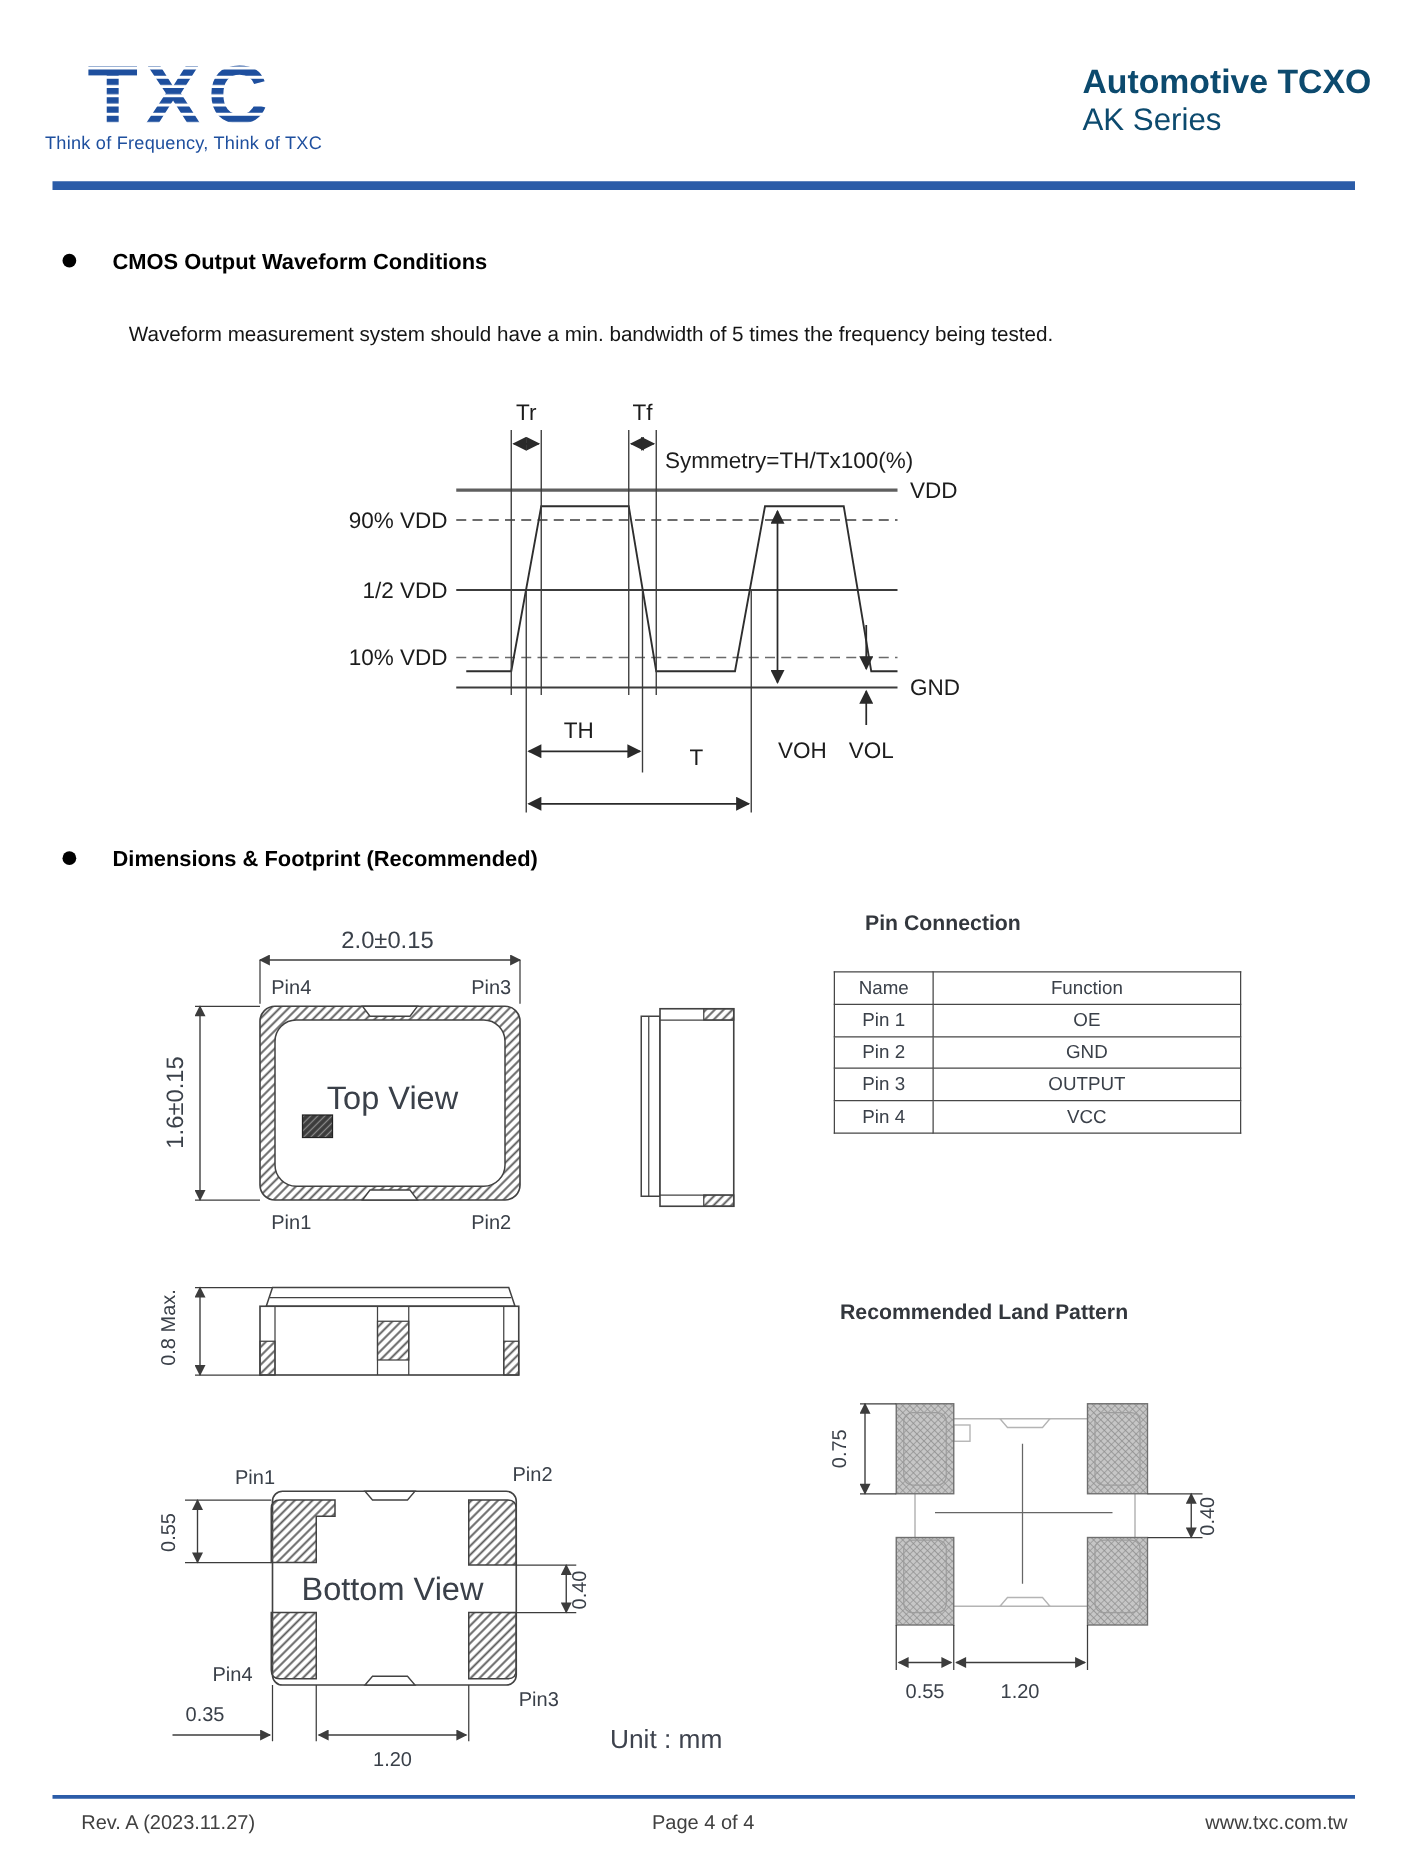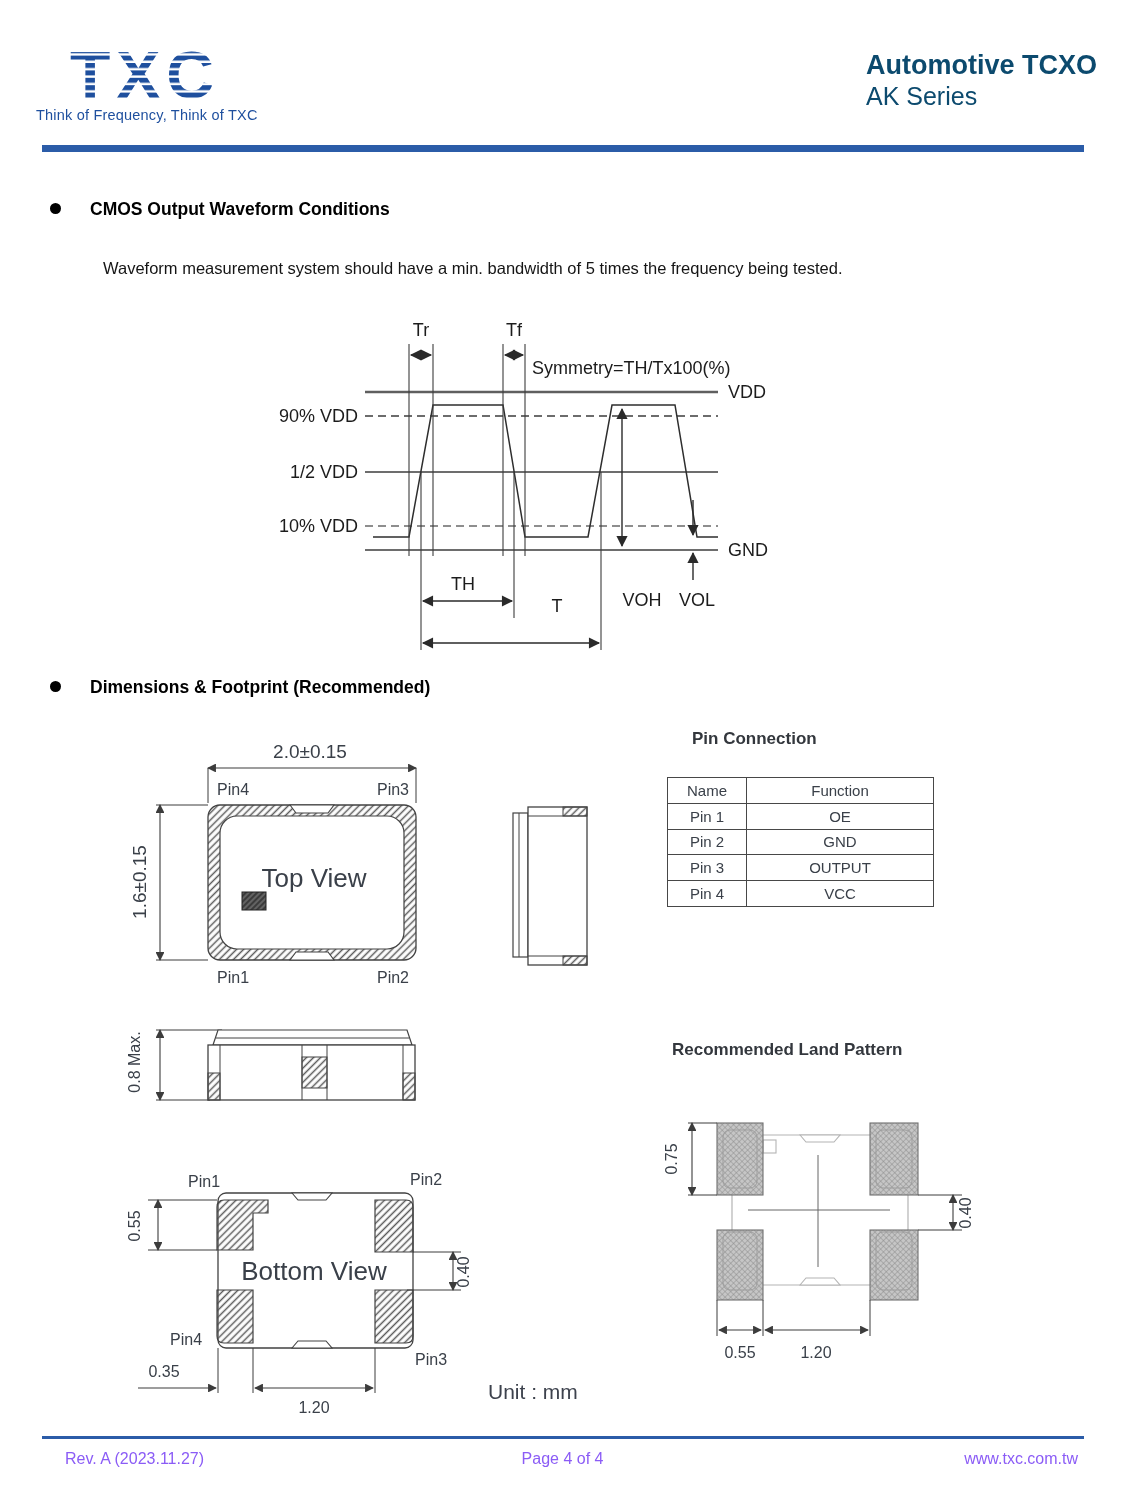--- a/index.html
+++ b/index.html
@@ -13,30 +13,30 @@
   .titles{text-align:left;line-height:1.18;color:#0c4a6e;}
   .title1{font-size:27px;font-weight:bold;}
   .title2{font-size:25px;font-weight:normal;}
   .divider{background:#2b5ca8;}
   
   .bullet{width:11px;height:11px;border-radius:50%;background:#000;}
   .sec-heading{font-size:17.5px;font-weight:bold;color:#000;}
   .desc{font-size:16.5px;color:#151515;}
   
   .pin-title,.lp-title{font-size:17px;font-weight:bold;color:#33373d;}
-  table.pins{border-collapse:collapse;width:267px;table-layout:fixed;}
+  table.pins{border-collapse:collapse;width:326px;table-layout:fixed;}
   table.pins td,table.pins th{
     border:1.4px solid #474747;font-size:15px;font-weight:normal;color:#3a4049;
     text-align:center;height:24.8px;padding:0;
   }
   table.pins .c-name{width:78px;}
   .unit-note{font-size:21px;color:#3d424d;}
   
   .footline{background:#2b5ca8;}
-  .footer-text{font-size:16px;color:#8b5cf6;}
+  .footer-text{font-size:16px;color:#404040;}
   svg text{font-family:"Liberation Sans", sans-serif;}
   svg .wf-t{font-size:18px;fill:#1c1c1c;}
   svg .mech-t{font-size:16px;fill:#3a4049;}
   svg .mech-dim{font-size:19px;fill:#3a4049;}
   svg .mech-big{font-size:26px;fill:#3a4049;}
 </style>
 </head>
 <body>
 
 <div class="page">

